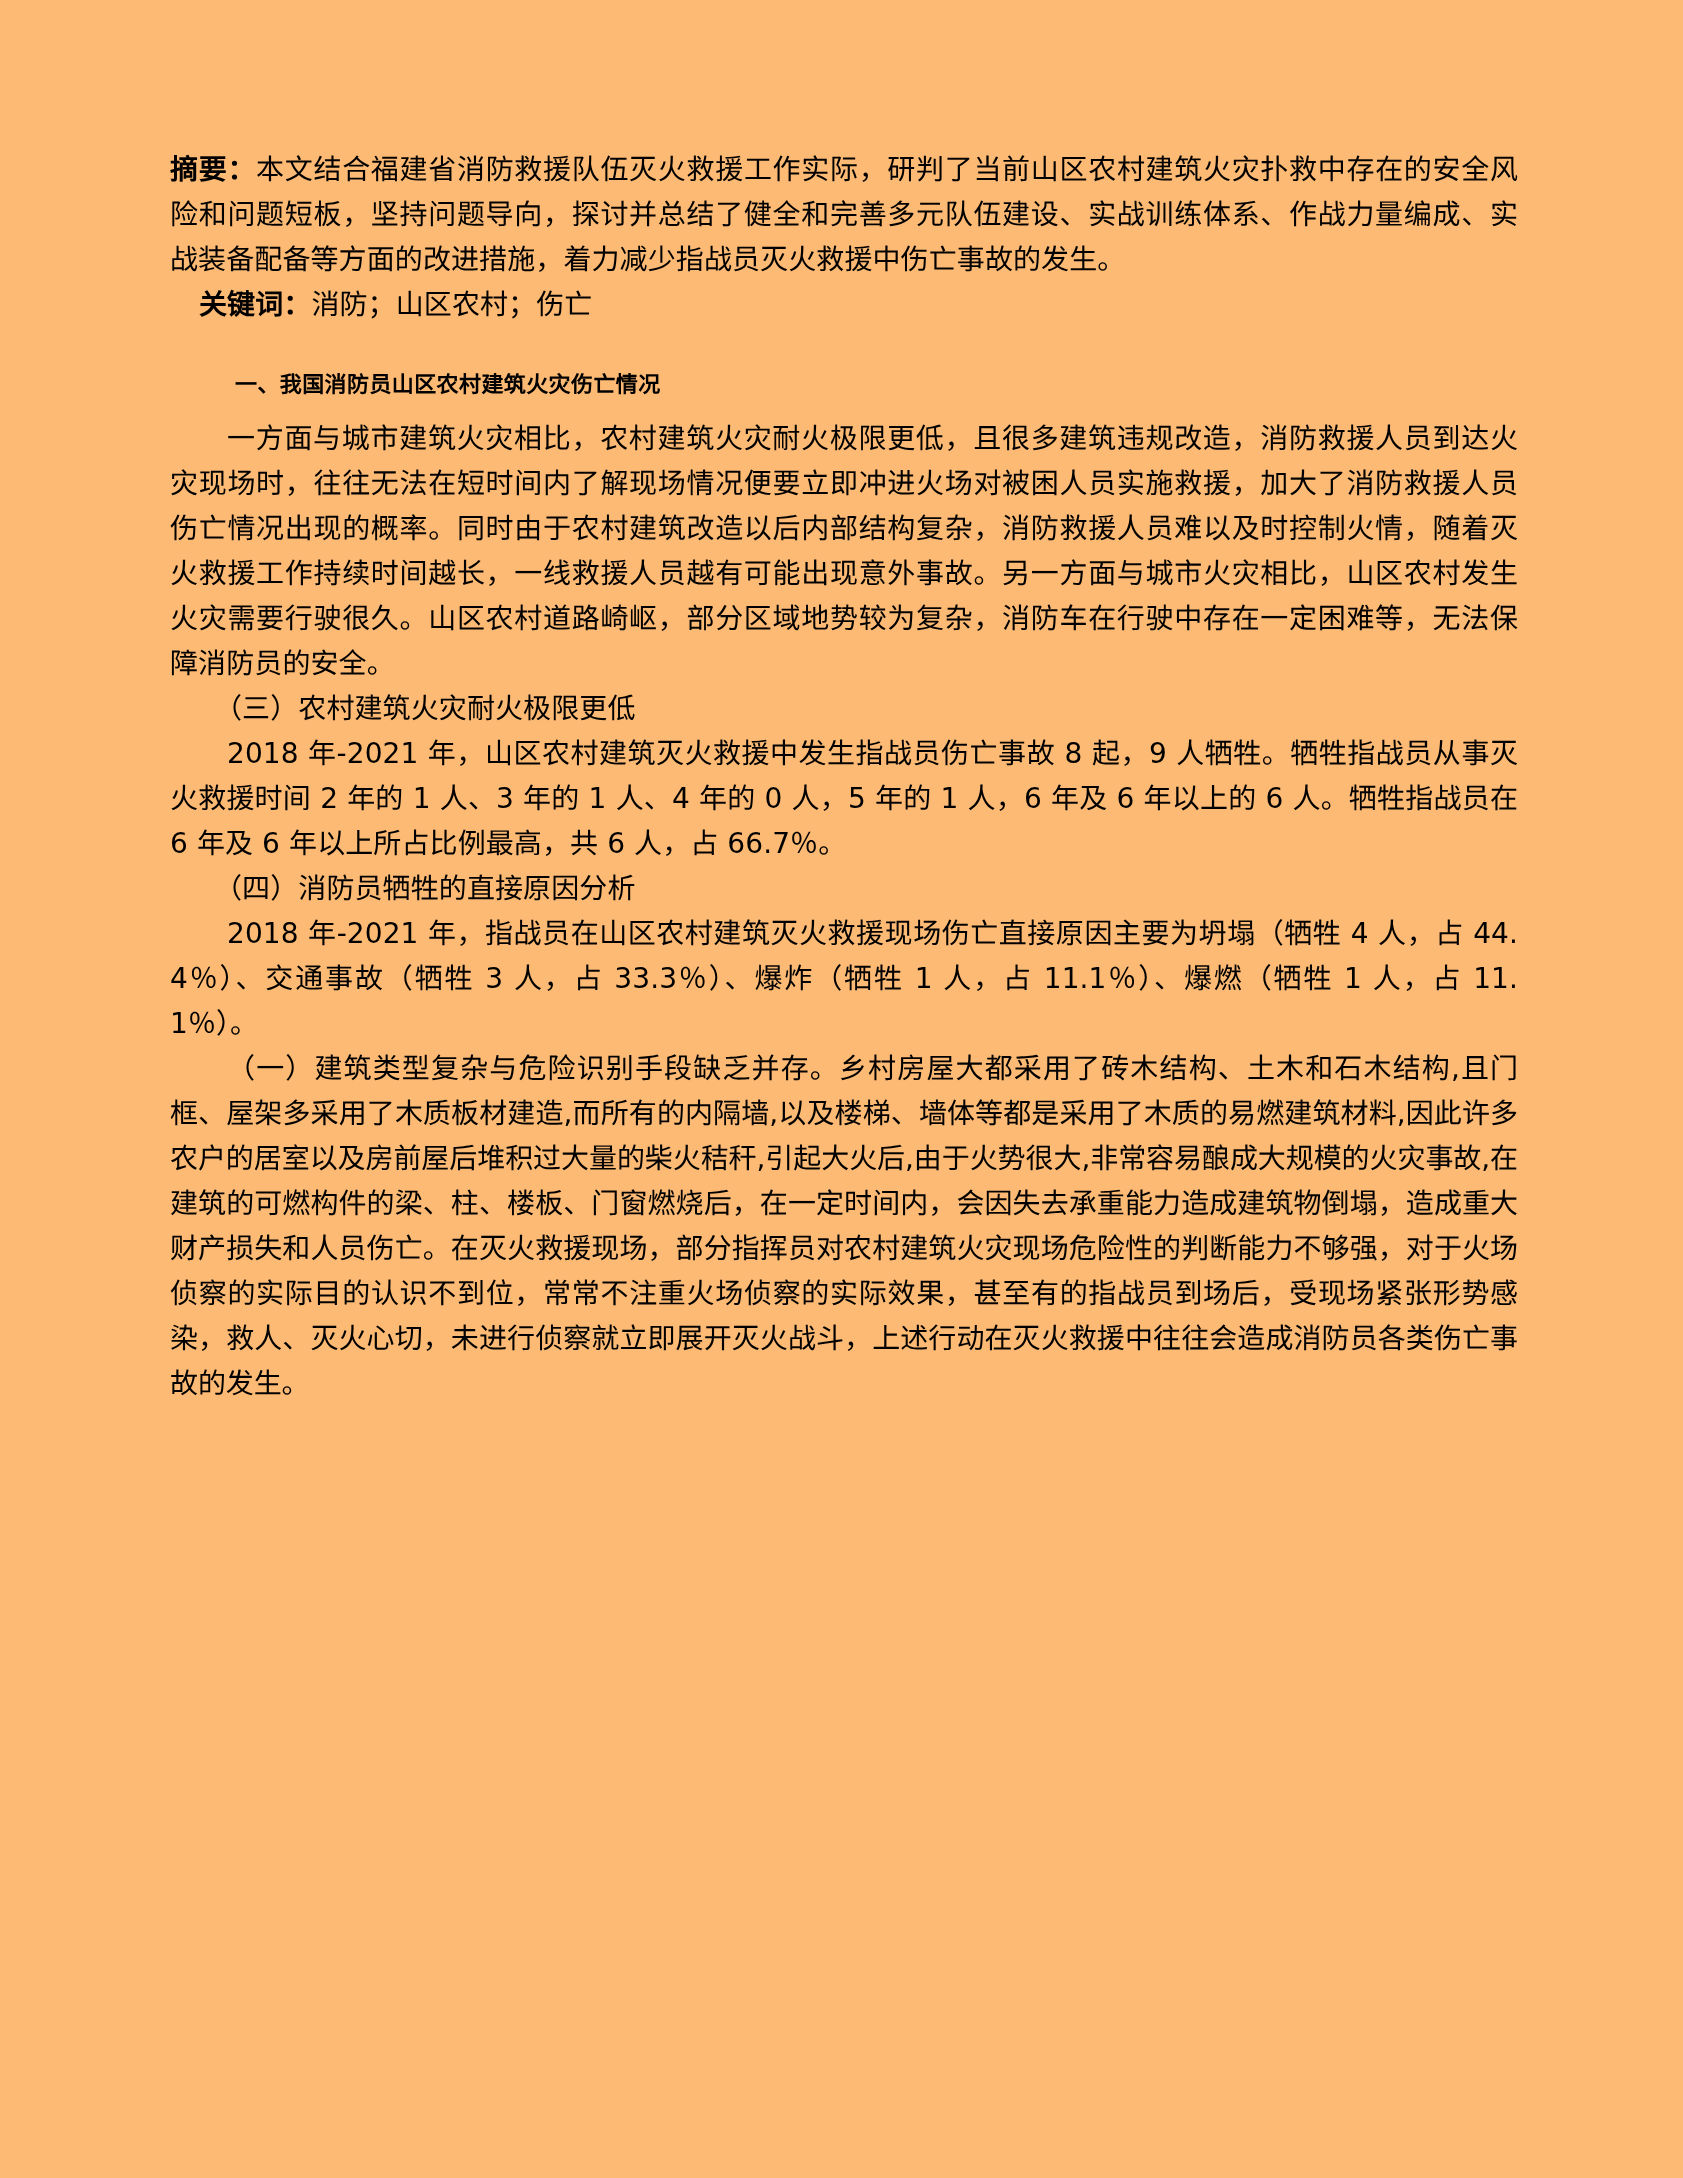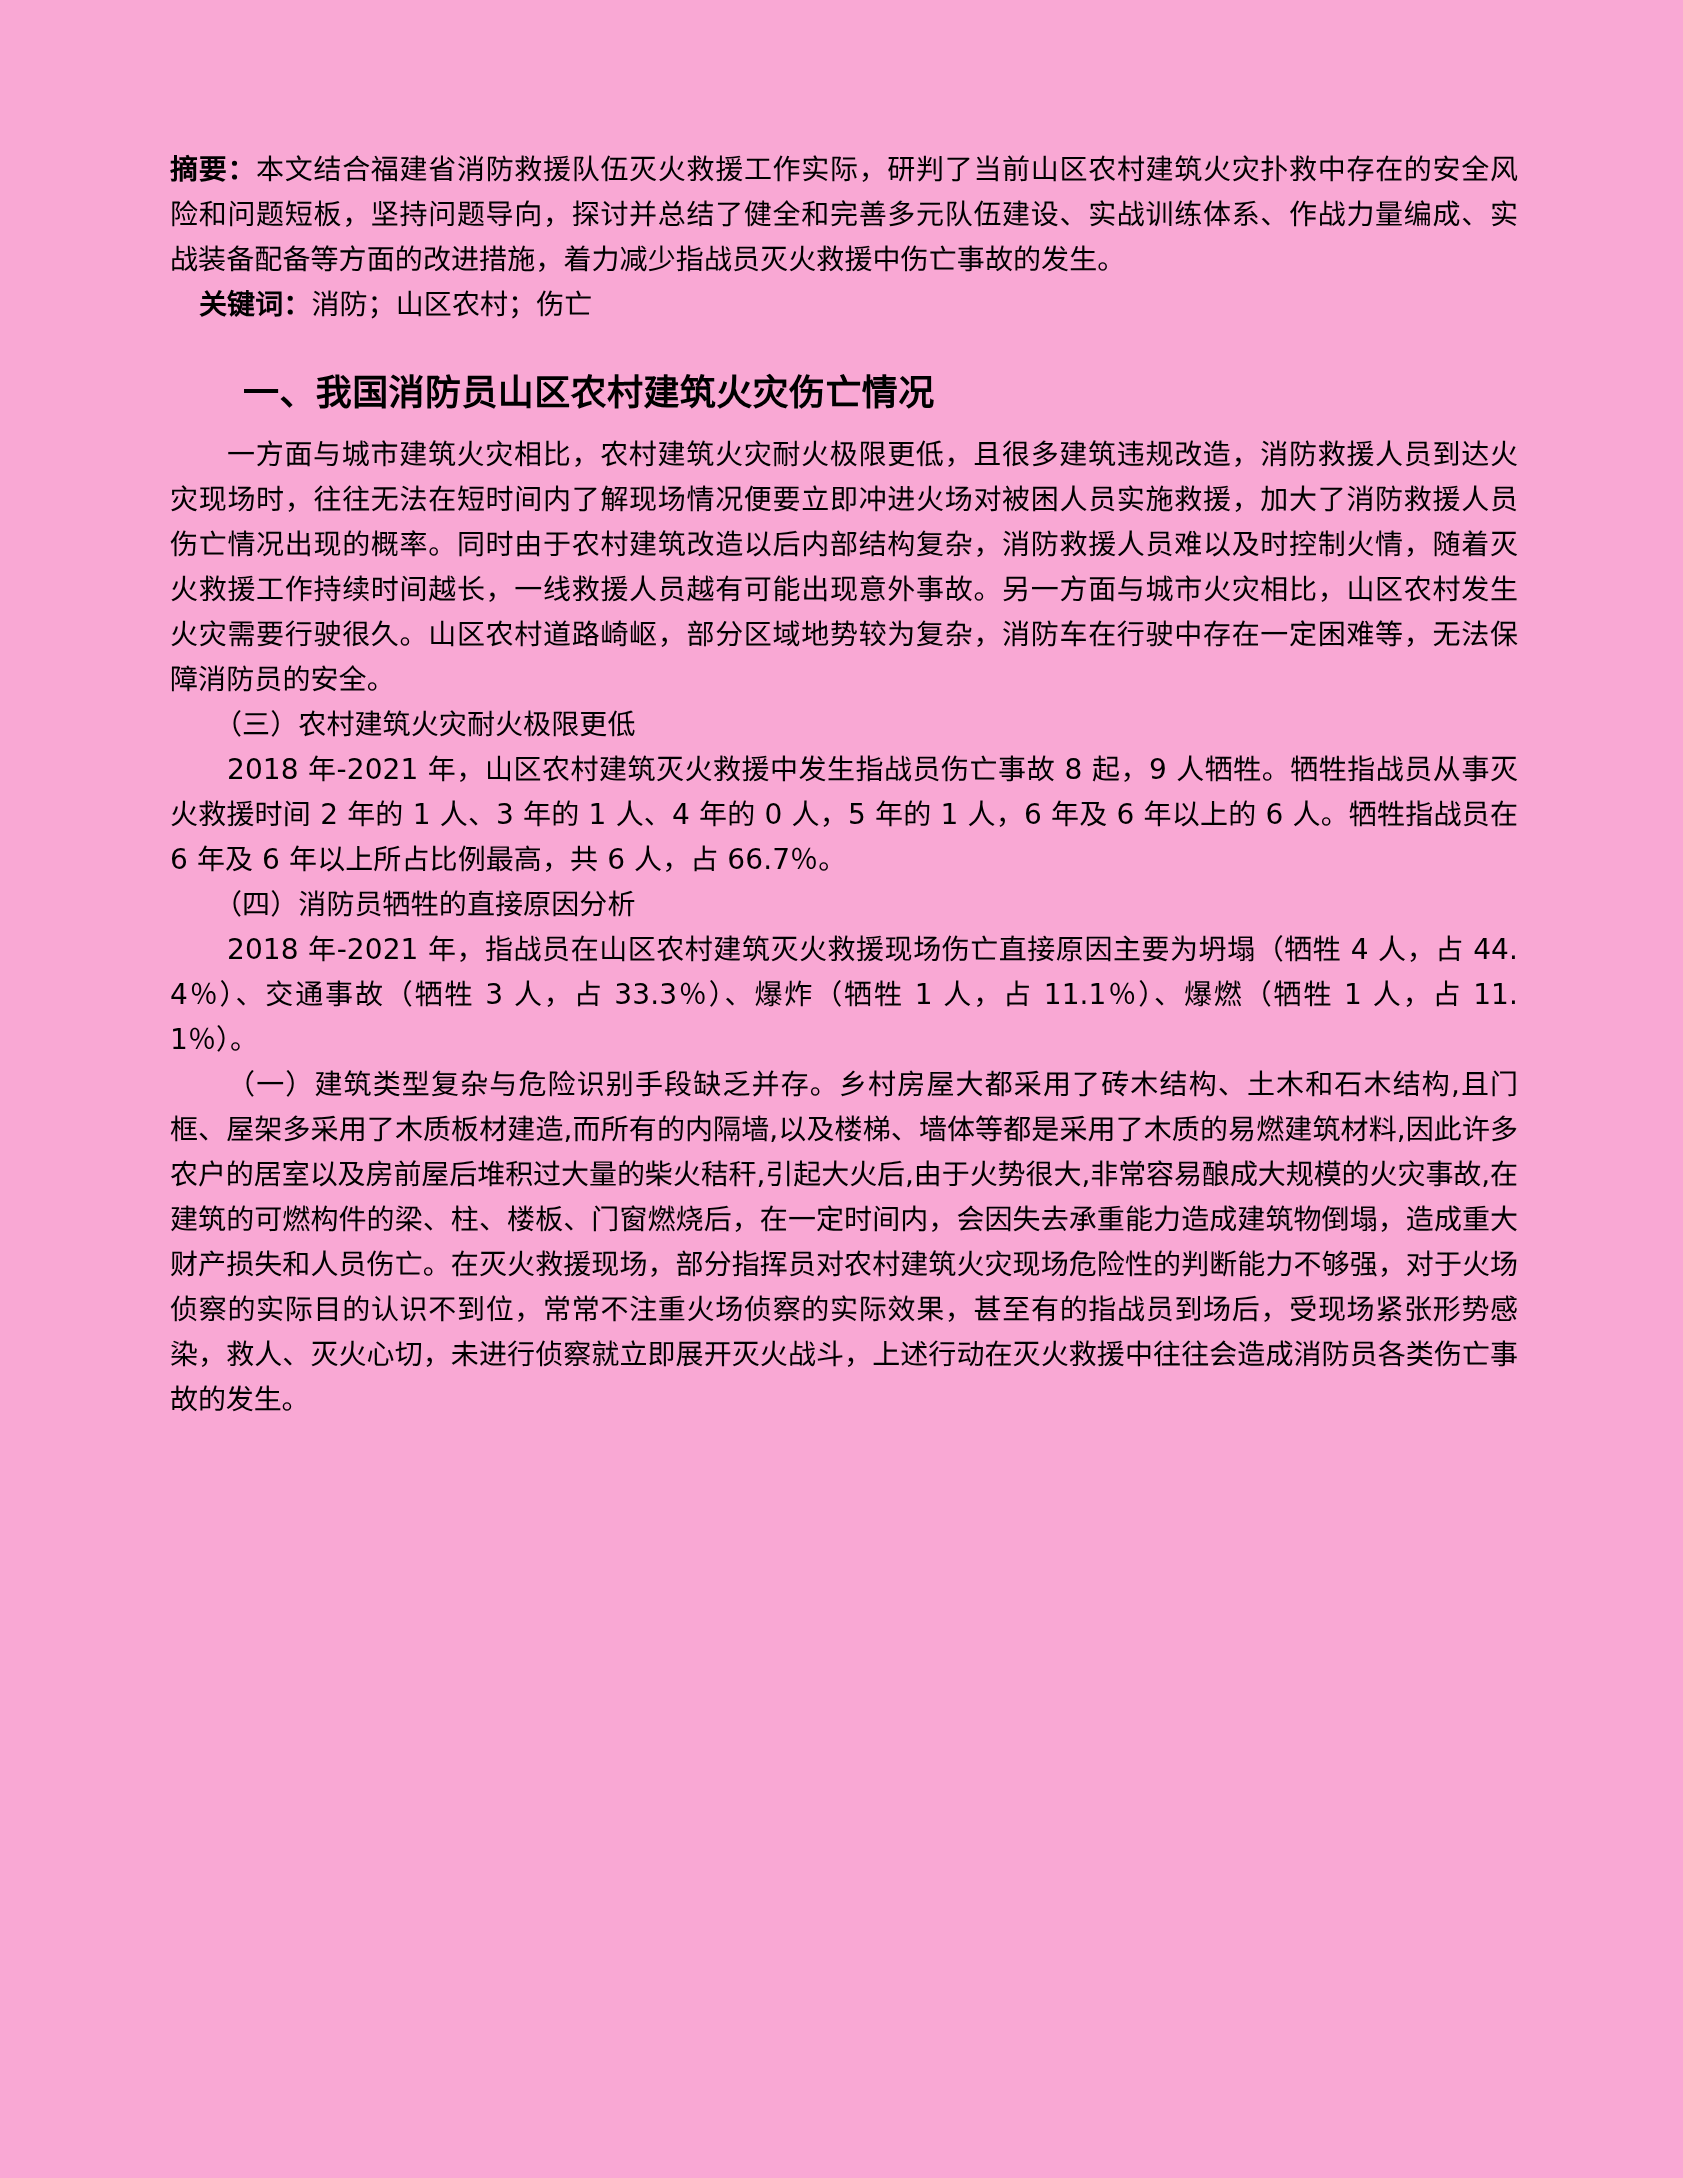--- a/index.html
+++ b/index.html
@@ -16,21 +16,21 @@
     color: #000000;
     -webkit-font-smoothing: antialiased;
   }
 
   .page {
     position: absolute;
     top: 0;
     left: 0;
     width: 1683px;
     height: 2178px;
-    background: #f9a8d4;
+    background: #fdba74;
     overflow: hidden;
   }
 
   .text-column {
     position: absolute;
     left: 170px;
     top: 147px;
     width: 1348px;
   }
 
@@ -51,22 +51,22 @@
   .indent-1 {
     text-indent: 29px;
   }
 
   .lead-bold {
     font-weight: bold;
   }
 
   
   .heading-1 {
-    margin: 16px;
-    font-size: 36px;
+    margin: 8px;
+    font-size: 22px;
     line-height: 47px;
     font-weight: bold;
     text-indent: 57px;
     letter-spacing: 0.4px;
   }
 
   .sub-heading {
     margin: 0;
     font-size: 28px;
     line-height: 45px;

